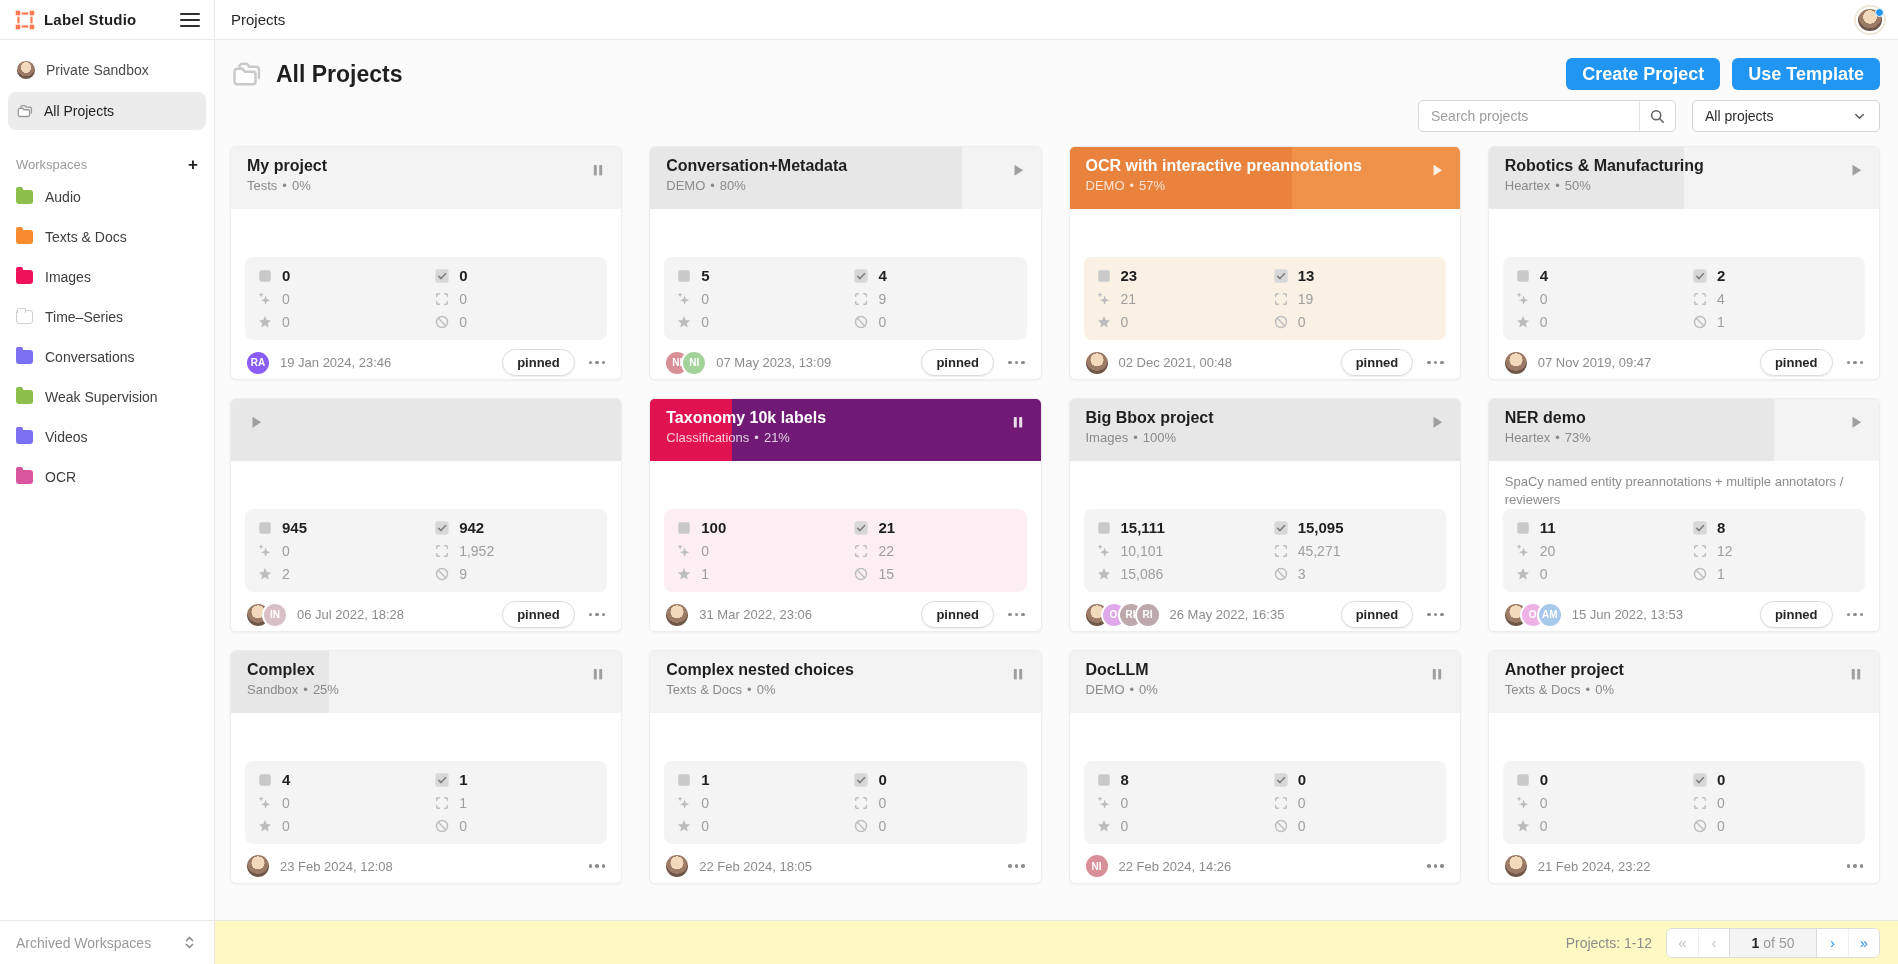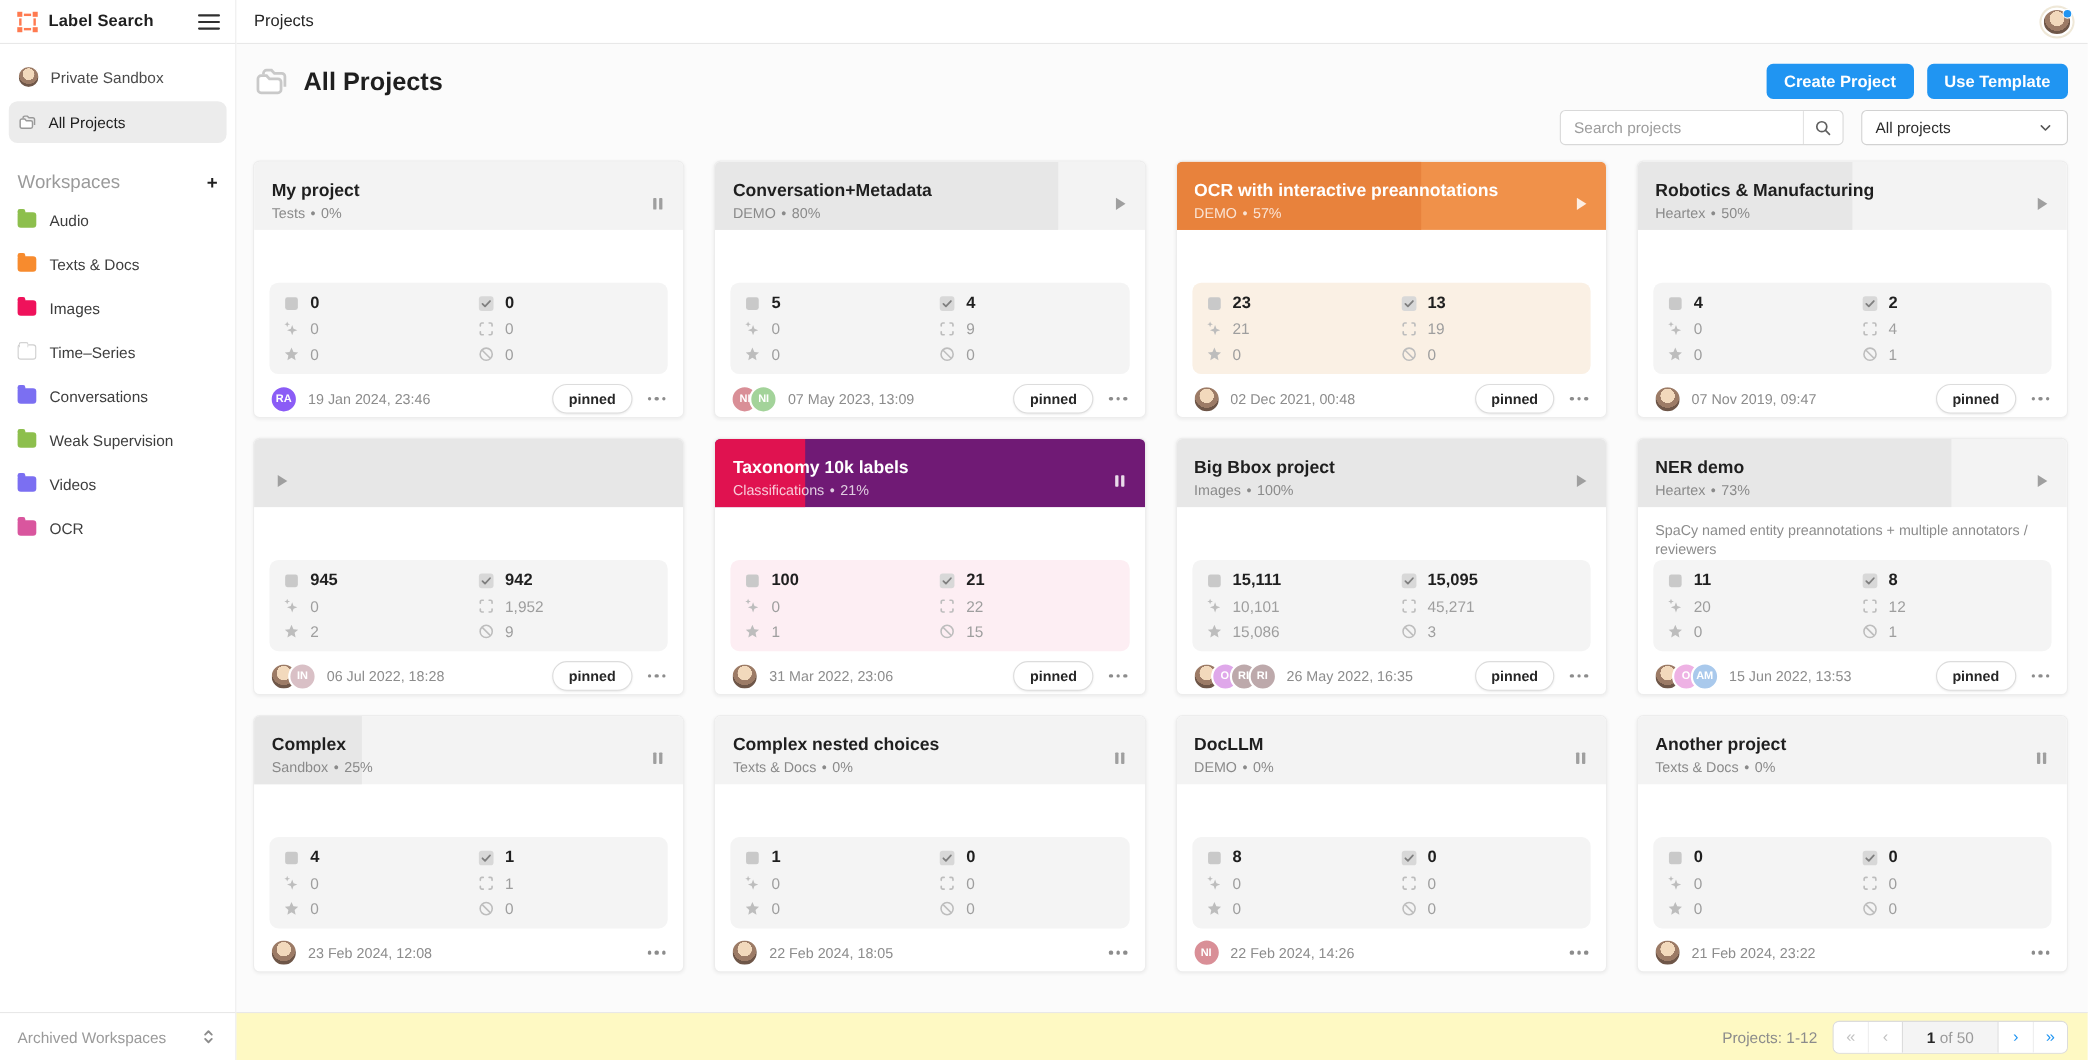--- a/index.html
+++ b/index.html
@@ -15,21 +15,21 @@
   .sidebar { width:215px; flex:0 0 215px; background:#fff; border-right:1px solid #e8e8e8; display:flex; flex-direction:column; }
   .sb-top { height:40px; border-bottom:1px solid #e8e8e8; display:flex; align-items:center; padding:0 14px; gap:8px; }
   .logo { width:22px; height:22px; flex:0 0 22px; }
   .app-name { font-size:15px; font-weight:700; color:#1f1f1f; letter-spacing:.2px; flex:1; }
   .hamburger { width:20px; height:14px; display:flex; flex-direction:column; justify-content:space-between; cursor:pointer; }
   .hamburger i { display:block; height:2px; background:#2f2f2f; border-radius:1px; }
   .sb-scroll { flex:1; padding:14px 8px 0 8px; overflow:hidden; }
   .sb-user { display:flex; align-items:center; gap:10px; padding:6px 8px; font-size:14px; color:#4b4b4b; }
   .sb-item-selected { display:flex; align-items:center; gap:10px; padding:11px 8px; margin-top:6px; background:#ececec; border-radius:8px; font-size:14px; color:#1f1f1f; cursor:pointer; }
   .sb-section { display:flex; align-items:center; justify-content:space-between; margin:26px 8px 4px 8px; }
-  .sb-section-label { font-size:17px; color:#9a9a9a; }
+  .sb-section-label { font-size:13px; color:#9a9a9a; }
   .sb-plus { font-size:17px; font-weight:700; color:#1f1f1f; cursor:pointer; line-height:1; }
   .ws-list { margin-top:4px; }
   .ws-item { display:flex; align-items:center; gap:12px; padding:12px 8px; font-size:14px; color:#3d3d3d; border-radius:8px; cursor:pointer; }
   .ws-folder { width:17px; height:14px; border-radius:2px 3px 3px 3px; position:relative; flex:0 0 17px; }
   .ws-folder::before { content:""; position:absolute; top:-3px; left:0; width:7px; height:4px; border-radius:2px 2px 0 0; background:inherit; }
   .ws-folder.outline { background:#fff !important; border:1px solid #cfcfcf; }
   .ws-folder.outline::before { background:#fff; border:1px solid #cfcfcf; border-bottom:none; }
   .sb-foot { border-top:1px solid #e8e8e8; height:44px; display:flex; align-items:center; justify-content:space-between; padding:0 16px; }
   .sb-foot span { font-size:14px; color:#9a9a9a; }
 
@@ -37,37 +37,37 @@
   .main { flex:1; display:flex; flex-direction:column; min-width:0; }
   .topbar { height:40px; flex:0 0 40px; background:#fff; border-bottom:1px solid #e8e8e8; display:flex; align-items:center; padding:0 14px 0 16px; }
   .topbar-title { font-size:15px; color:#262626; flex:1; }
   .user-avatar { width:28px; height:28px; border-radius:50%; position:relative; cursor:pointer; box-shadow:0 0 0 2px #efe8d8; }
   .user-avatar .dot { position:absolute; top:-1px; right:-2px; width:9px; height:9px; border-radius:50%; background:#2095f2; border:1.5px solid #fff; }
 
   .content { flex:1; background:#fbfbfb; padding:18px 18px 0 15px; overflow:hidden; }
   .page-head { display:flex; align-items:center; }
   .page-head .ph-icon { width:34px; height:30px; margin-right:12px; color:#c9c9c9; }
   .page-title { font-size:23px; font-weight:600; color:#1f1f1f; flex:1; }
-  .btn { height:32px; padding:0 16px; border:none; border-radius:6px; background:#2095f2; color:#fff; font-size:15px; font-weight:600; font-family:inherit; cursor:pointer; }
+  .btn { height:32px; padding:0 16px; border:none; border-radius:6px; background:#2095f2; color:#fff; font-size:18px; font-weight:600; font-family:inherit; cursor:pointer; }
   .btn + .btn { margin-left:12px; }
 
   .filter-row { display:flex; justify-content:flex-end; align-items:center; gap:16px; margin-top:10px; }
   .searchbox { display:flex; align-items:stretch; width:258px; height:32px; background:#fff; border:1px solid #d9d9d9; border-radius:5px; overflow:hidden; }
   .searchbox input { flex:1; border:none; outline:none; padding:0 12px; font-size:14px; font-family:inherit; color:#333; background:transparent; }
   .searchbox input::placeholder { color:#9d9d9d; }
   .search-btn { width:36px; display:flex; align-items:center; justify-content:center; border-left:1px solid #e3e3e3; cursor:pointer; color:#5f5f5f; }
   .select { width:188px; height:32px; background:#fff; border:1px solid #d2d2d2; border-radius:5px; display:flex; align-items:center; justify-content:space-between; padding:0 12px; font-size:14px; color:#2b2b2b; cursor:pointer; }
   .select svg { color:#555; }
 
   
   .grid { display:grid; grid-template-columns:repeat(4,1fr); gap:18px 27px; margin-top:14px; }
   .card { background:#fff; border-radius:6px; border:1px solid #ededed; box-shadow:0 1px 3px rgba(0,0,0,.05); display:flex; flex-direction:column; overflow:hidden; height:234px; cursor:pointer; }
   .card-head { position:relative; height:62px; flex:0 0 62px; background:#f3f3f3; }
   .head-fill { position:absolute; inset:0 auto 0 0; background:#e7e7e7; }
-  .head-inner { position:absolute; inset:0; padding:10px 14px 0 16px; display:flex;align-items:center; }
+  .head-inner { position:absolute; inset:0; padding:10px 14px 0 16px; display:flex; }
   .head-text { flex:1; min-width:0; }
   .card-title { margin:0; font-size:16px; font-weight:700; color:#1f1f1f; white-space:nowrap; overflow:hidden; text-overflow:ellipsis; }
   .card-sub { margin-top:3px; font-size:13px; color:#8a8a8a; }
   .card-sub .sep { margin:0 5px; }
   .state-icon { width:18px; height:18px; margin-top:4px; color:#9f9f9f; flex:0 0 18px; cursor:pointer; }
   .theme-orange .card-head { background:#f0914a; }
   .theme-orange .head-fill { background:#e8823c; }
   .theme-crimson .card-head { background:#701a75; }
   .theme-crimson .head-fill { background:#e01250; }
   .theme-orange .card-title, .theme-crimson .card-title { color:#fff; }
@@ -162,21 +162,21 @@
   </defs>
 </svg>
 
 <div class="app">
 
   <aside class="sidebar">
     <div class="sb-top">
       <svg class="logo">
           <use href="#i-logo"></use>
         </svg>
-      <span class="app-name">Label Search</span>
+      <span class="app-name">Label Studio</span>
       <span class="hamburger">
           <i></i>
           <i></i>
           <i></i>
         </span>
     </div>
     <div class="sb-scroll">
       <div class="sb-user">
         <span class="avatar photo" style="width:20px;height:20px;border-width:1px;flex:0 0 20px"></span>
         <span>Private Sandbox</span>

